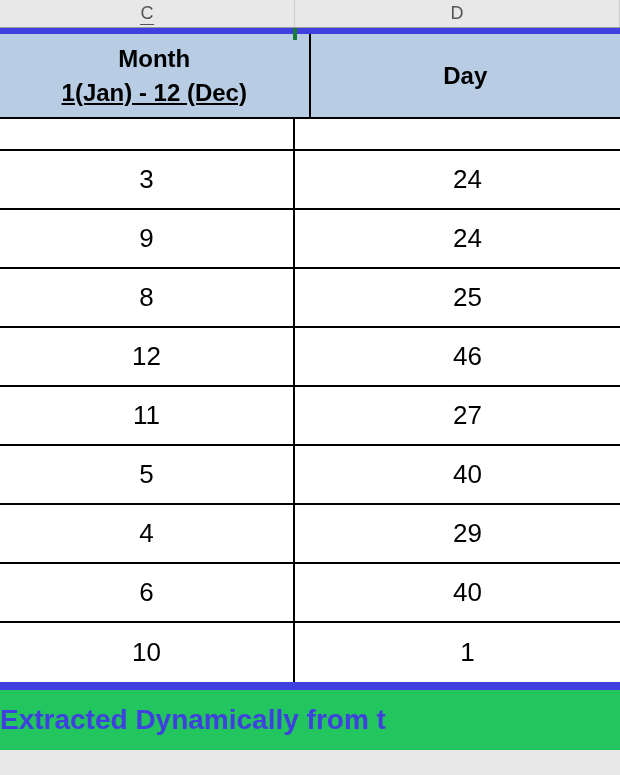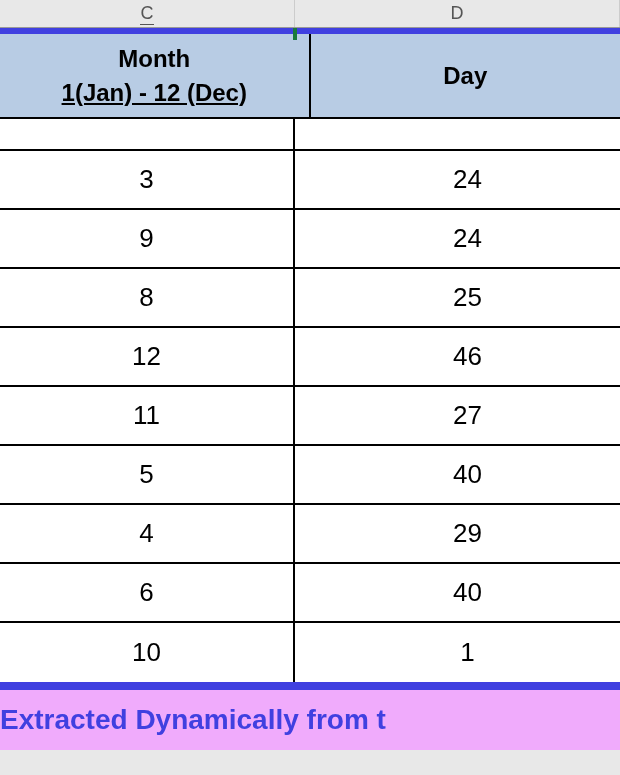--- a/index.html
+++ b/index.html
@@ -122,21 +122,21 @@
     .data-cell-d {
       width: 325px;
       border-right: none;
       padding-left: 20px;
     }
     .blue-border-bottom {
       height: 8px;
       background: #4040e0;
     }
     .footer-text {
-      background: #f0abfc;
+      background: #22c55e;
       height: 60px;
       display: flex;
       align-items: center;
       font-size: 28px;
       font-weight: bold;
       color: #4040e0;
       padding-left: 0;
       white-space: nowrap;
     }
     .selection-indicator {

